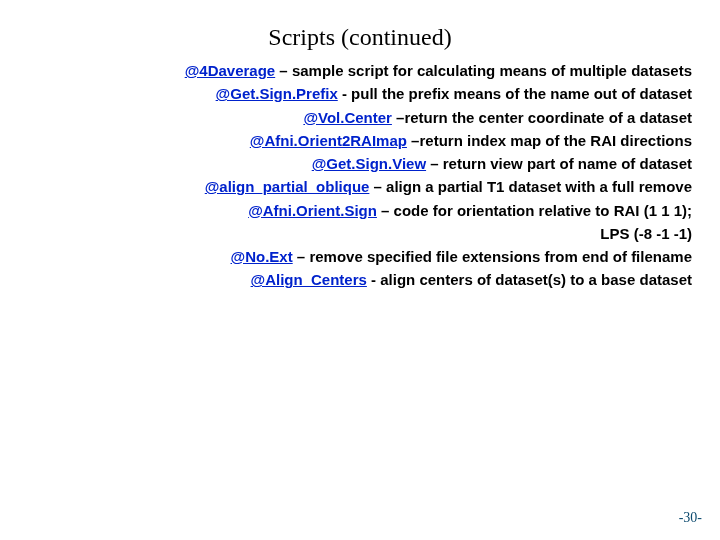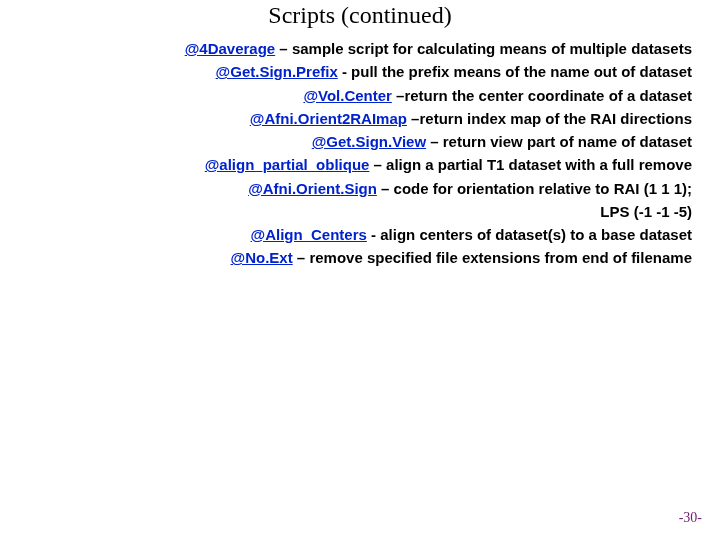--- a/index.html
+++ b/index.html
@@ -9,21 +9,21 @@
     height: 540px;
     background: #ffffff;
     font-family: Arial, Helvetica, sans-serif;
     position: relative;
     box-sizing: border-box;
   }
   .title {
     font-family: "Times New Roman", Times, serif;
     font-size: 24px;
     text-align: center;
-    padding-top: 2px;
+    padding-top: 24px;
     padding-bottom: 8px;
     color: #000;
   }
   .content {
     padding: 0 28px 0 36px;
     font-size: 15px;
     line-height: 1.55;
     color: #000;
     text-align: right;
   }
@@ -41,21 +41,21 @@
   }
   .indent {
     padding-left: 170px;
   }
   .pagenum {
     position: absolute;
     bottom: 14px;
     right: 18px;
     font-family: "Times New Roman", Times, serif;
     font-size: 14px;
-    color: #701a75;
+    color: #0c4a6e;
   }
 </style>
 </head>
 <body>
 
 <div class="title">Scripts (continued)</div>
 
 <div class="content">
   <p class="line">
     <span class="blue">@4Daverage</span><span class="bold"> – </span><span class="bold">sample script for calculating means of multiple datasets</span>
@@ -72,23 +72,23 @@
   <p class="line">
     <span class="blue">@Get.Sign.View</span><span class="bold"> – </span><span class="bold">return view part of name of dataset</span>
   </p>
   <p class="line">
     <span class="blue">@align_partial_oblique</span><span class="bold"> – </span><span class="bold">align a partial T1 dataset with a full remove</span>
   </p>
   <p class="line">
     <span class="blue">@Afni.Orient.Sign</span><span class="bold"> – </span><span class="bold">code for orientation relative to RAI (1 1 1);</span>
   </p>
   <p class="line indent">
-    <span class="bold">LPS (-1 -1 -5)</span>
+    <span class="bold">LPS (-8 -1 -1)</span>
+  </p>
+  <p class="line">
+    <span class="blue">@No.Ext</span><span class="bold"> – </span><span class="bold">remove specified file extensions from end of filename</span>
   </p>
   <p class="line">
     <span class="blue">@Align_Centers</span><span class="bold"> - </span><span class="bold">align centers of dataset(s) to a base dataset</span>
-  </p>
-  <p class="line">
-    <span class="blue">@No.Ext</span><span class="bold"> – </span><span class="bold">remove specified file extensions from end of filename</span>
   </p>
 </div>
 
 <div class="pagenum">-30-</div>
 
 </body></html>

